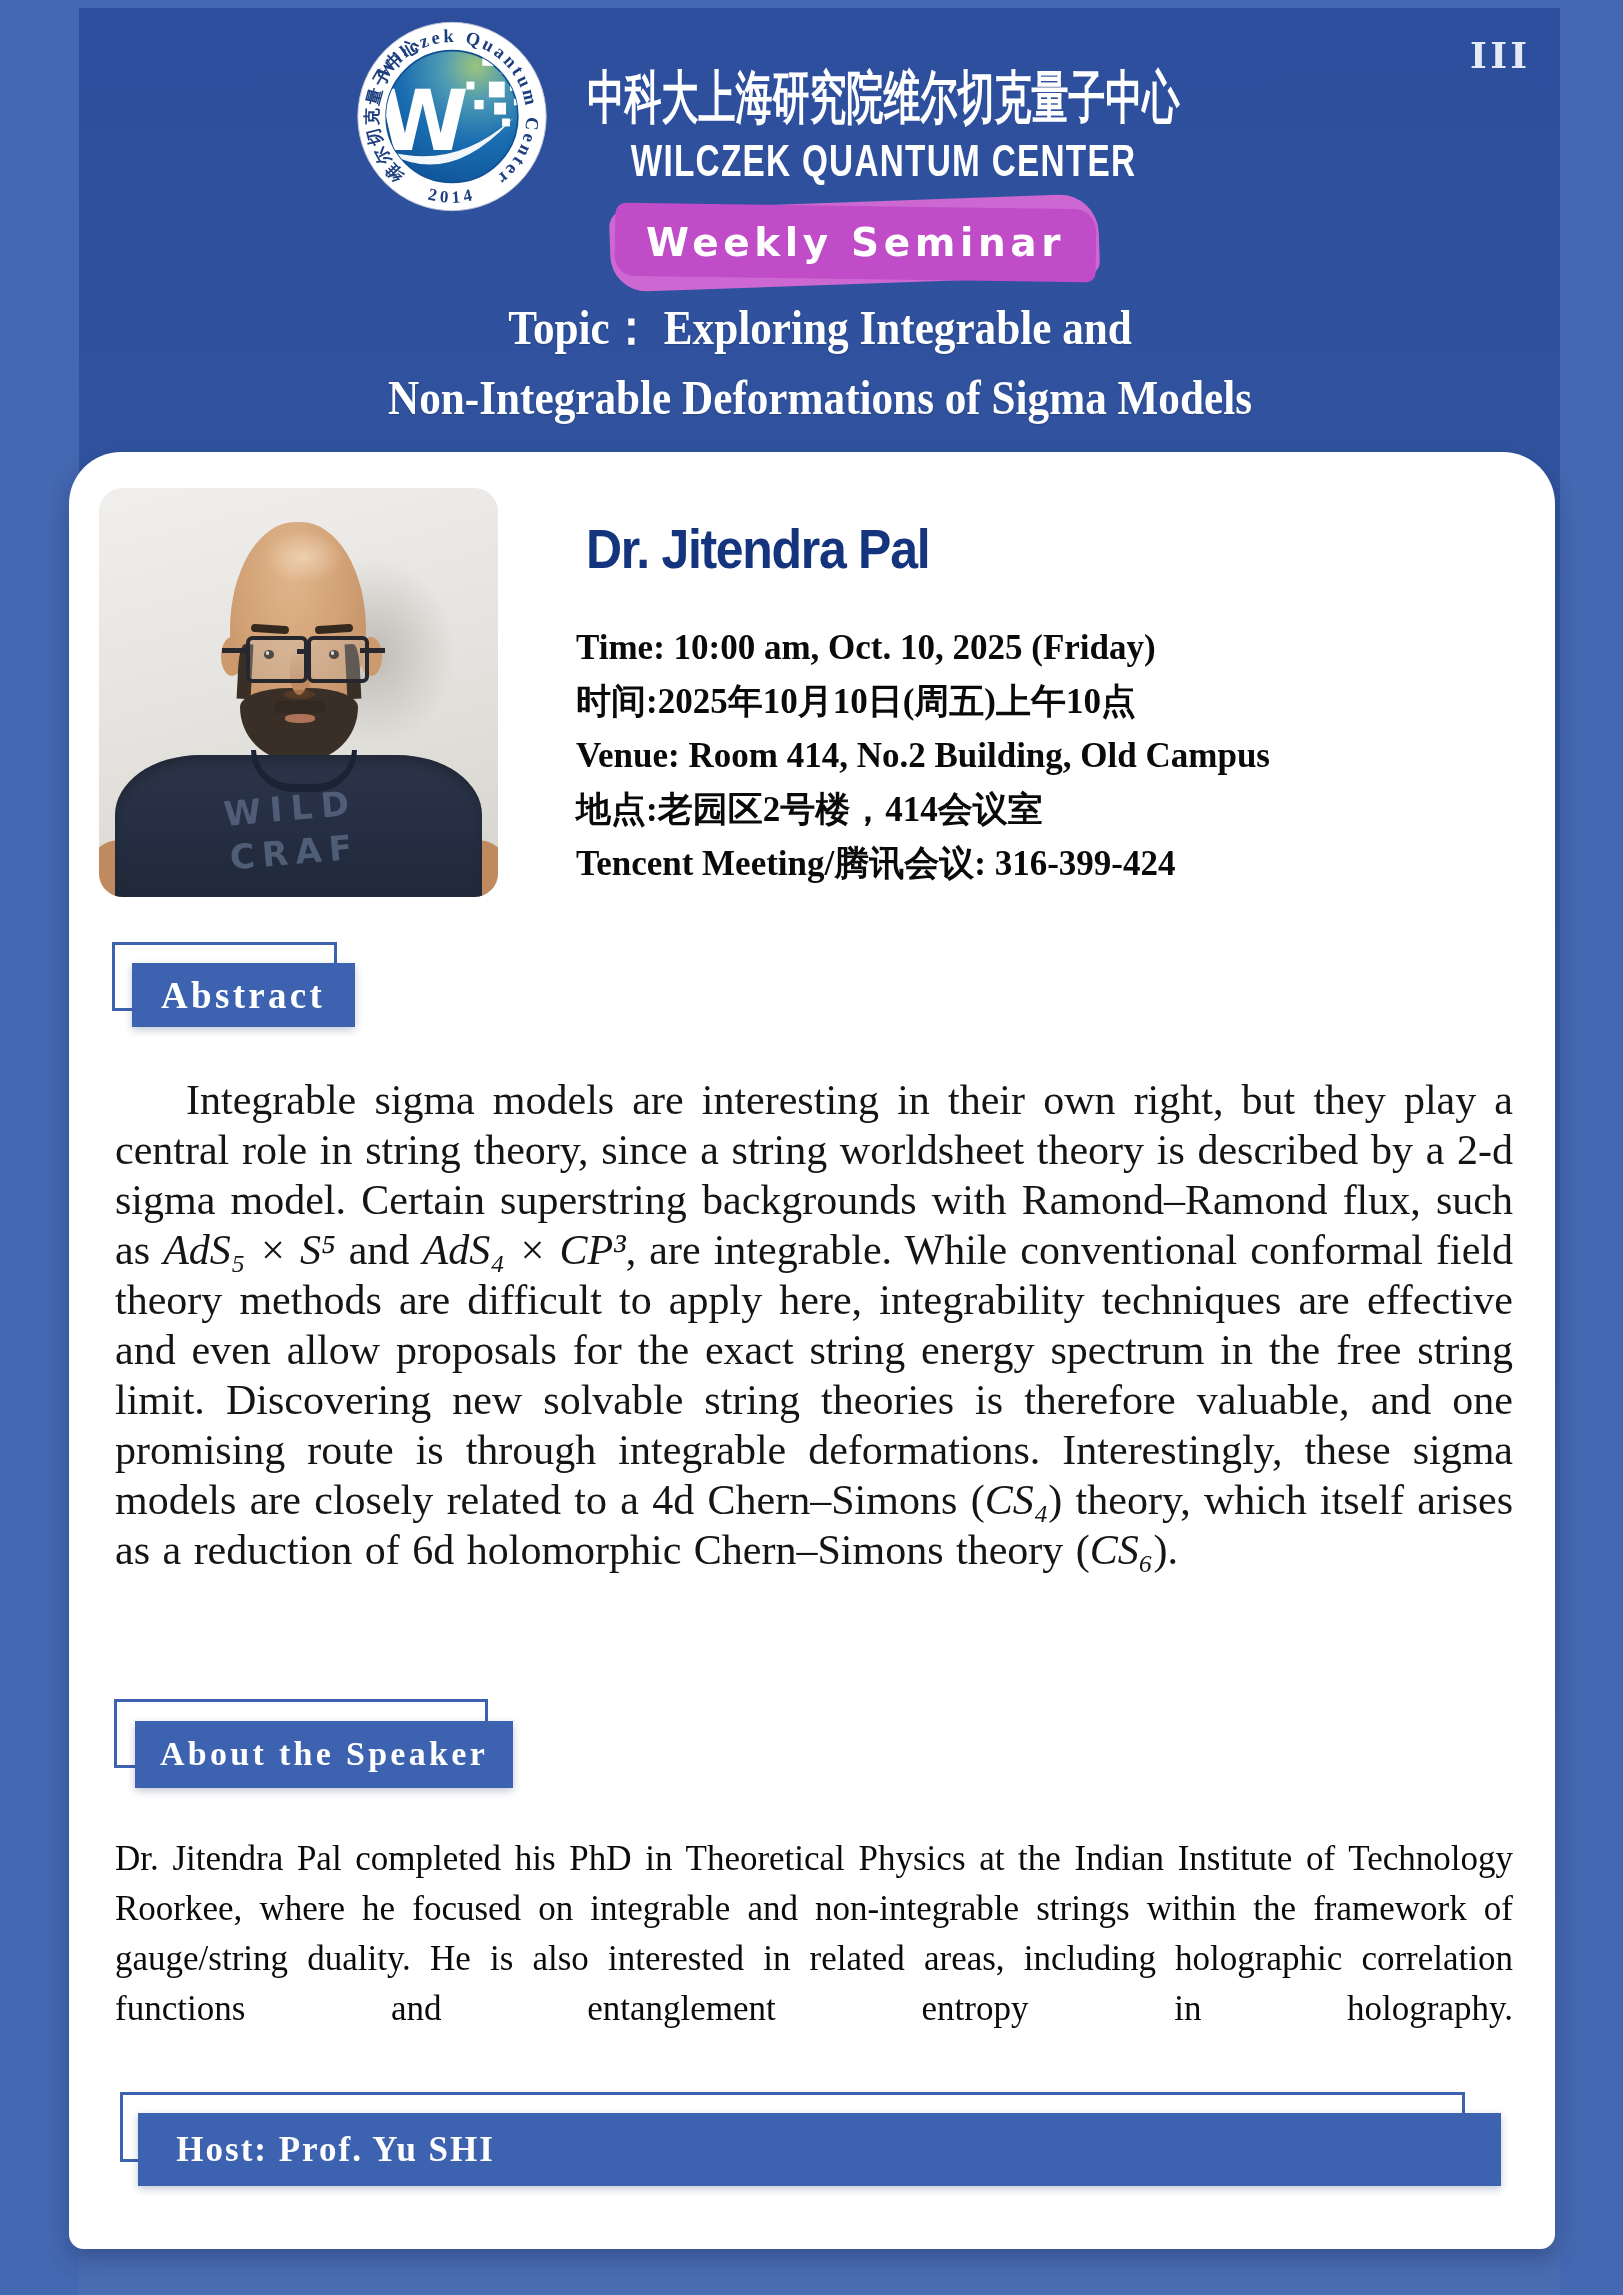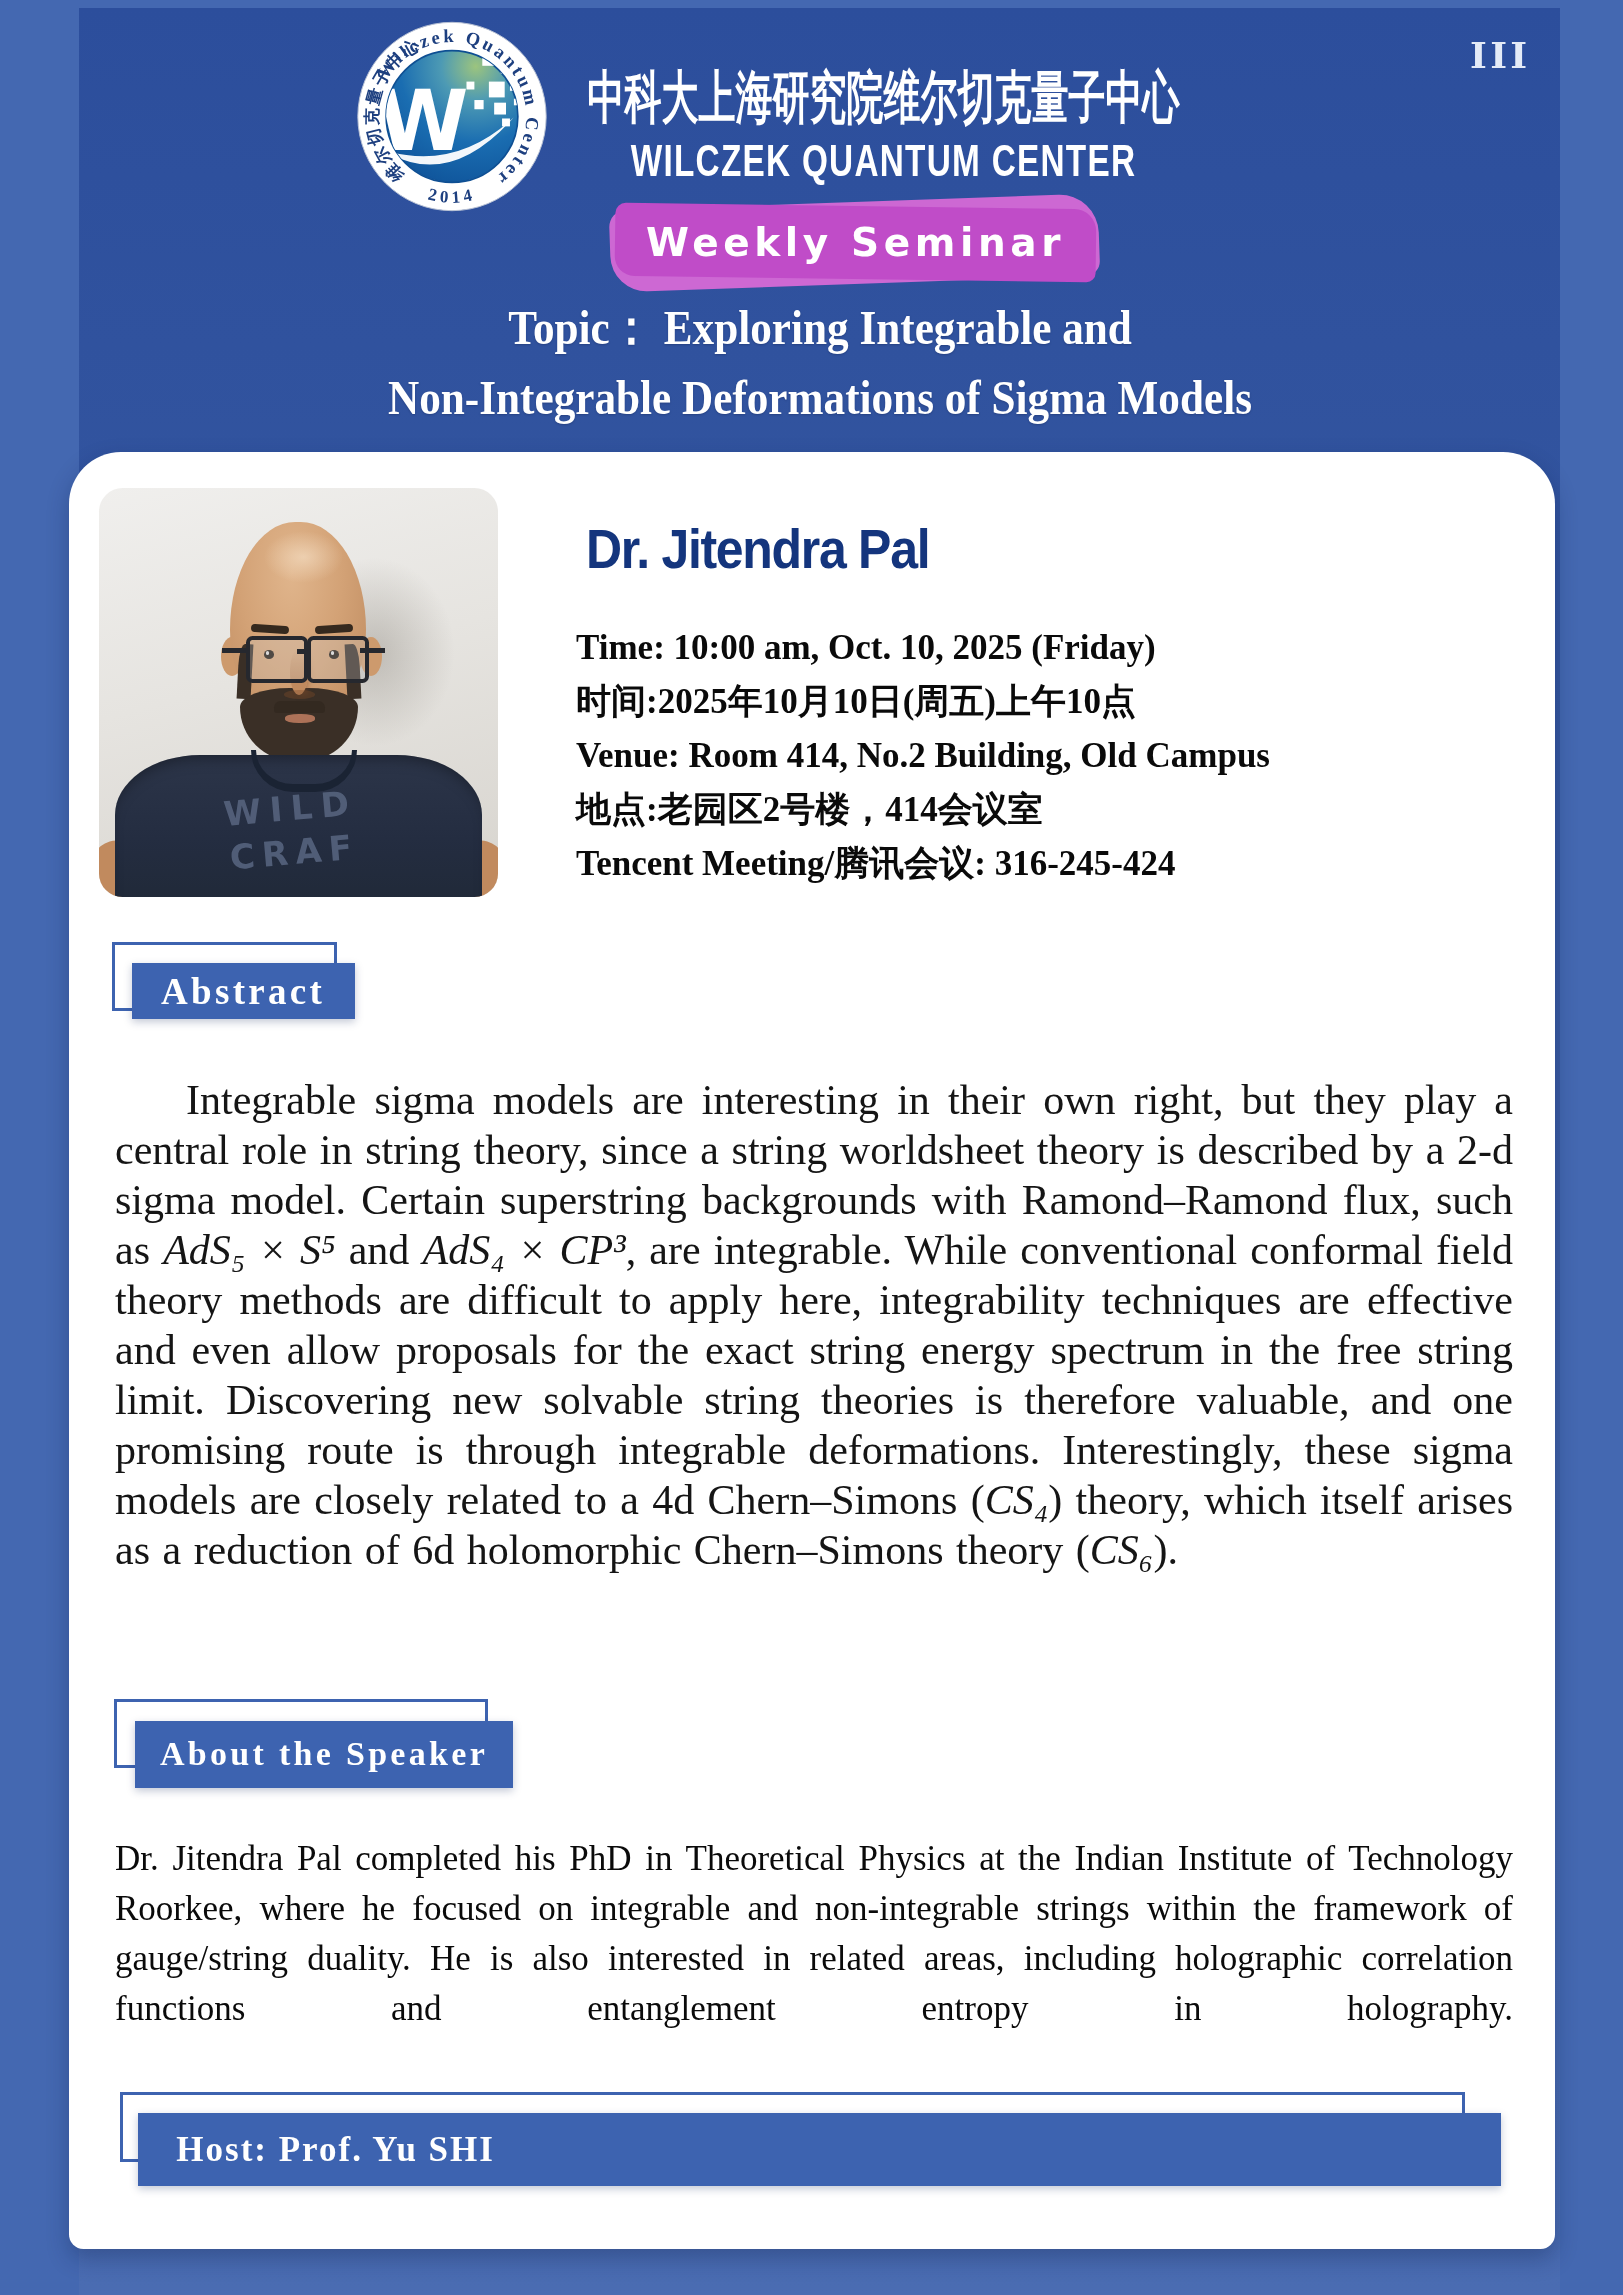--- a/index.html
+++ b/index.html
@@ -127,21 +127,21 @@
   
   .label-box{ position:absolute; }
   .label-box .outline{ position:absolute; left:0; top:0; border:3.3px solid #3d63b0; background:#ffffff; }
   .label-box .solid{
     position:absolute; background:#3d63b0; color:#ffffff; display:flex; align-items:center; justify-content:center;
     font-family:"Liberation Serif", serif; font-weight:bold; letter-spacing:3.3px;
     box-shadow:0 3.3px 7.9px rgba(20,40,90,.25);
   }
   .abstract-label{ left:43px; top:490px; }
   .abstract-label .outline{ width:219px; height:63px; }
-  .abstract-label .solid{ left:19.6px; top:21px; width:223px; height:56px; font-size:37px;text-align:center; }
+  .abstract-label .solid{ left:19.6px; top:21px; width:223px; height:64px; font-size:37px;text-align:center; }
   .about-label{ left:45px; top:1247px; }
   .about-label .outline{ width:368px; height:63px; }
   .about-label .solid{ left:21px; top:21.6px; width:378px; height:67px; font-size:34px; }
   .host-bar{ left:51px; top:1640px; }
   .host-bar .outline{ width:1339px; height:64px; }
   .host-bar .solid{ left:18.3px; top:21px; width:1363px; height:73px; font-size:35px;
     justify-content:flex-start; padding-left:38px; box-sizing:border-box; letter-spacing:2px; }
   
   .abstract-text{
     position:absolute; left:46px; top:623px; width:1398px; margin:0;
@@ -265,21 +265,21 @@
       </div>
     </div>
 
     <h1 class="name">Dr. Jitendra Pal</h1>
 
     <div class="details">
       <p>Time: 10:00 am, Oct. 10, 2025 (Friday)</p>
       <p>时间:2025年10月10日(周五)上午10点</p>
       <p>Venue: Room 414, No.2 Building, Old Campus</p>
       <p>地点:老园区2号楼，414会议室</p>
-      <p>Tencent Meeting/腾讯会议: 316-245-424</p>
+      <p>Tencent Meeting/腾讯会议: 316-399-424</p>
     </div>
 
     <div class="label-box abstract-label">
       <div class="outline"></div>
       <div class="solid">
         <span>Abstract</span>
       </div>
     </div>
     <p class="abstract-text"><span>Integrable sigma models are interesting in their own right, but they play a central role in string theory, since a string worldsheet theory is described by a 2-d sigma model. Certain superstring backgrounds with Ramond–Ramond flux, such as </span><span class="math">AdS₅ × S⁵</span><span> and </span><span class="math">AdS₄ × CP³</span><span>, are integrable. While conventional conformal field theory methods are difficult to apply here, integrability techniques are effective and even allow proposals for the exact string energy spectrum in the free string limit. Discovering new solvable string theories is therefore valuable, and one promising route is through integrable deformations. Interestingly, these sigma models are closely related to a 4d Chern–Simons (</span><span class="math">CS₄</span><span>) theory, which itself arises as a reduction of 6d holomorphic Chern–Simons theory (</span><span class="math">CS₆</span><span>).</span></p>
 

